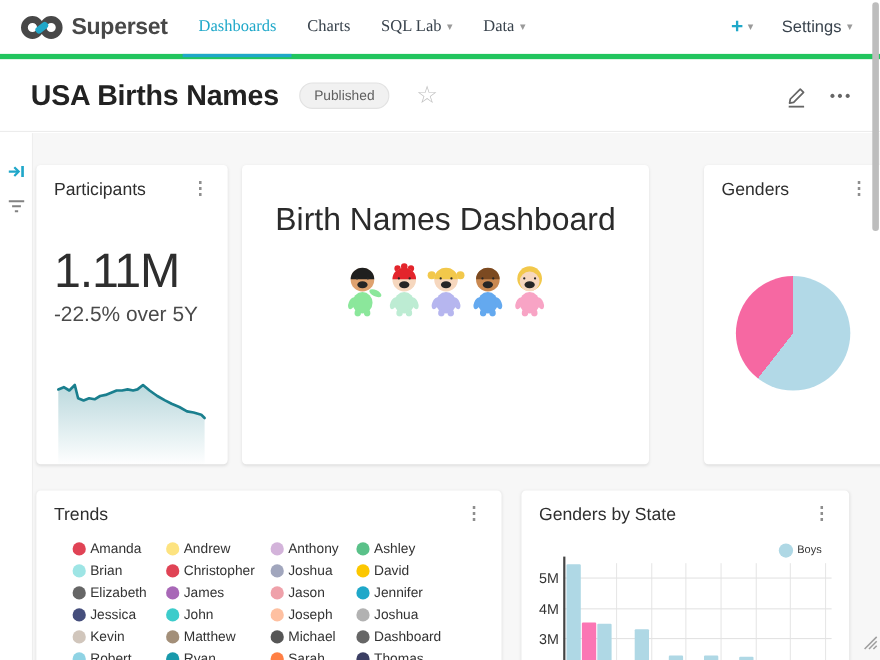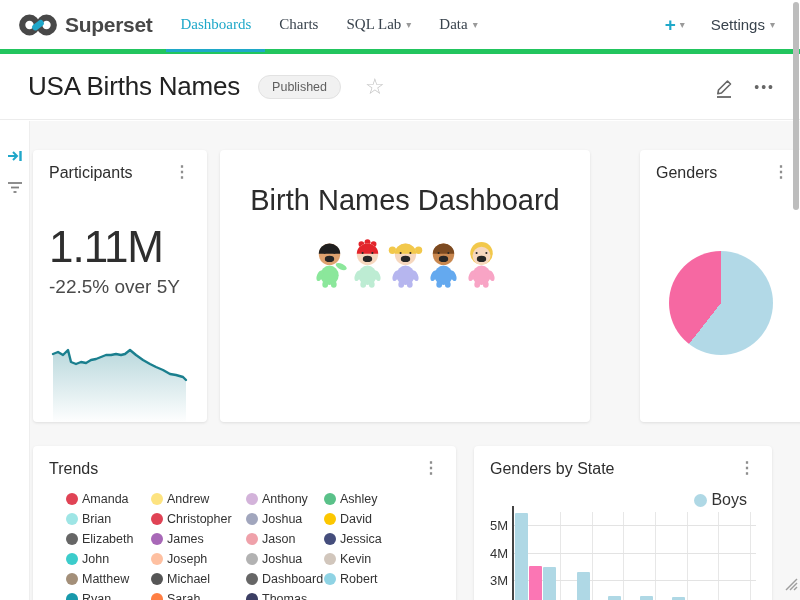--- a/index.html
+++ b/index.html
@@ -31,21 +31,21 @@
   .nav-right { margin-left: auto; display: flex; align-items: center; gap: 26px; padding-right: 25px; }
   .plus-group { display: flex; align-items: center; gap: 4px; cursor: pointer; }
   .plus-glyph { color: var(--accent); font-weight: 700; font-size: 19px; line-height: 1; }
   .settings-group { display: flex; align-items: center; gap: 5px; font-size: 15px; color: #39434D; cursor: pointer; text-align: center; }
 
   
   .title-bar {
     height: 66px; background: #fff; border-bottom: 1px solid #ECECEC;
     display: flex; align-items: center; padding: 0 25px 0 28px;
   }
-  .dash-title { font-size: 26px; font-weight: 400; color: #222; letter-spacing: -0.2px; }
+  .dash-title { font-size: 26px; font-weight: 700; color: #222; letter-spacing: -0.2px; }
   .badge {
     margin-left: 18px; font-size: 12.5px; color: #5F5F5F; background: #F1F1F1;
     border: 1px solid #E2E2E2; border-radius: 12px; padding: 4px 13px; cursor: pointer;
   }
   .fave-star { margin-left: 24px; font-size: 22px; color: #C2C2C2; cursor: pointer; line-height: 1; }
   .titlebar-right { margin-left: auto; display: flex; align-items: center; gap: 20px; }
   .edit-pencil { cursor: pointer; display: flex; }
   .menu-dots { font-size: 14px; color: #666; letter-spacing: 2px; cursor: pointer; }
 
   
@@ -93,21 +93,21 @@
     margin: 11px 0 0 33px;
   }
   .legend-item { display: flex; align-items: center; height: 20px; gap: 4px; cursor: pointer; }
   .legend-item .dot { width: 12px; height: 12px; border-radius: 50%; flex: 0 0 auto; }
   .legend-label { font-size: 12.5px; color: #333; white-space: nowrap; }
 
   
   #card-gbs { left: 474px; top: 325px; width: 298px; height: 330px; }
   .gbs-legend { position: absolute; top: 44px; right: 25px; display: flex; align-items: center; gap: 5px; cursor: pointer; }
   .gbs-legend .dot { width: 13px; height: 13px; border-radius: 50%; }
-  .gbs-legend .legend-label { font-size: 16px; }
+  .gbs-legend .legend-label { font-size: 10px; }
   .gbs-plot { position: absolute; left: 30px; top: 60px; width: 252px; height: 150px; }
   .hgrid { position: absolute; left: 8px; right: 0; height: 1px; background: #E3E3E3; }
   .vgrid { position: absolute; top: 6px; bottom: -70px; width: 1px; background: #E7E7E7; }
   .y-axis { position: absolute; left: 8px; top: 0; bottom: -70px; width: 2px; background: #444; }
   .ytick { position: absolute; width: 30px; left: -26px; text-align: right; font-size: 13px; color: #333; }
   .bar { position: absolute; width: 13px; border-radius: 1px 1px 0 0; }
 
   .resize-handle { position: absolute; left: 780px; top: 452px; }
   .scroll-thumb {
     position: absolute; right: 1px; top: 2px; width: 6px; height: 208px;
@@ -328,20 +328,24 @@
           <span class="dot" style="background:#666666"></span>
           <span class="legend-label">Elizabeth</span>
         </div>
         <div class="legend-item">
           <span class="dot" style="background:#A868B7"></span>
           <span class="legend-label">James</span>
         </div>
         <div class="legend-item">
           <span class="dot" style="background:#EFA1AA"></span>
           <span class="legend-label">Jason</span>
+        </div>
+        <div class="legend-item">
+          <span class="dot" style="background:#1FA8C9"></span>
+          <span class="legend-label">Jennifer</span>
         </div>
         <div class="legend-item">
           <span class="dot" style="background:#454E7C"></span>
           <span class="legend-label">Jessica</span>
         </div>
         <div class="legend-item">
           <span class="dot" style="background:#3CCCCB"></span>
           <span class="legend-label">John</span>
         </div>
         <div class="legend-item">

